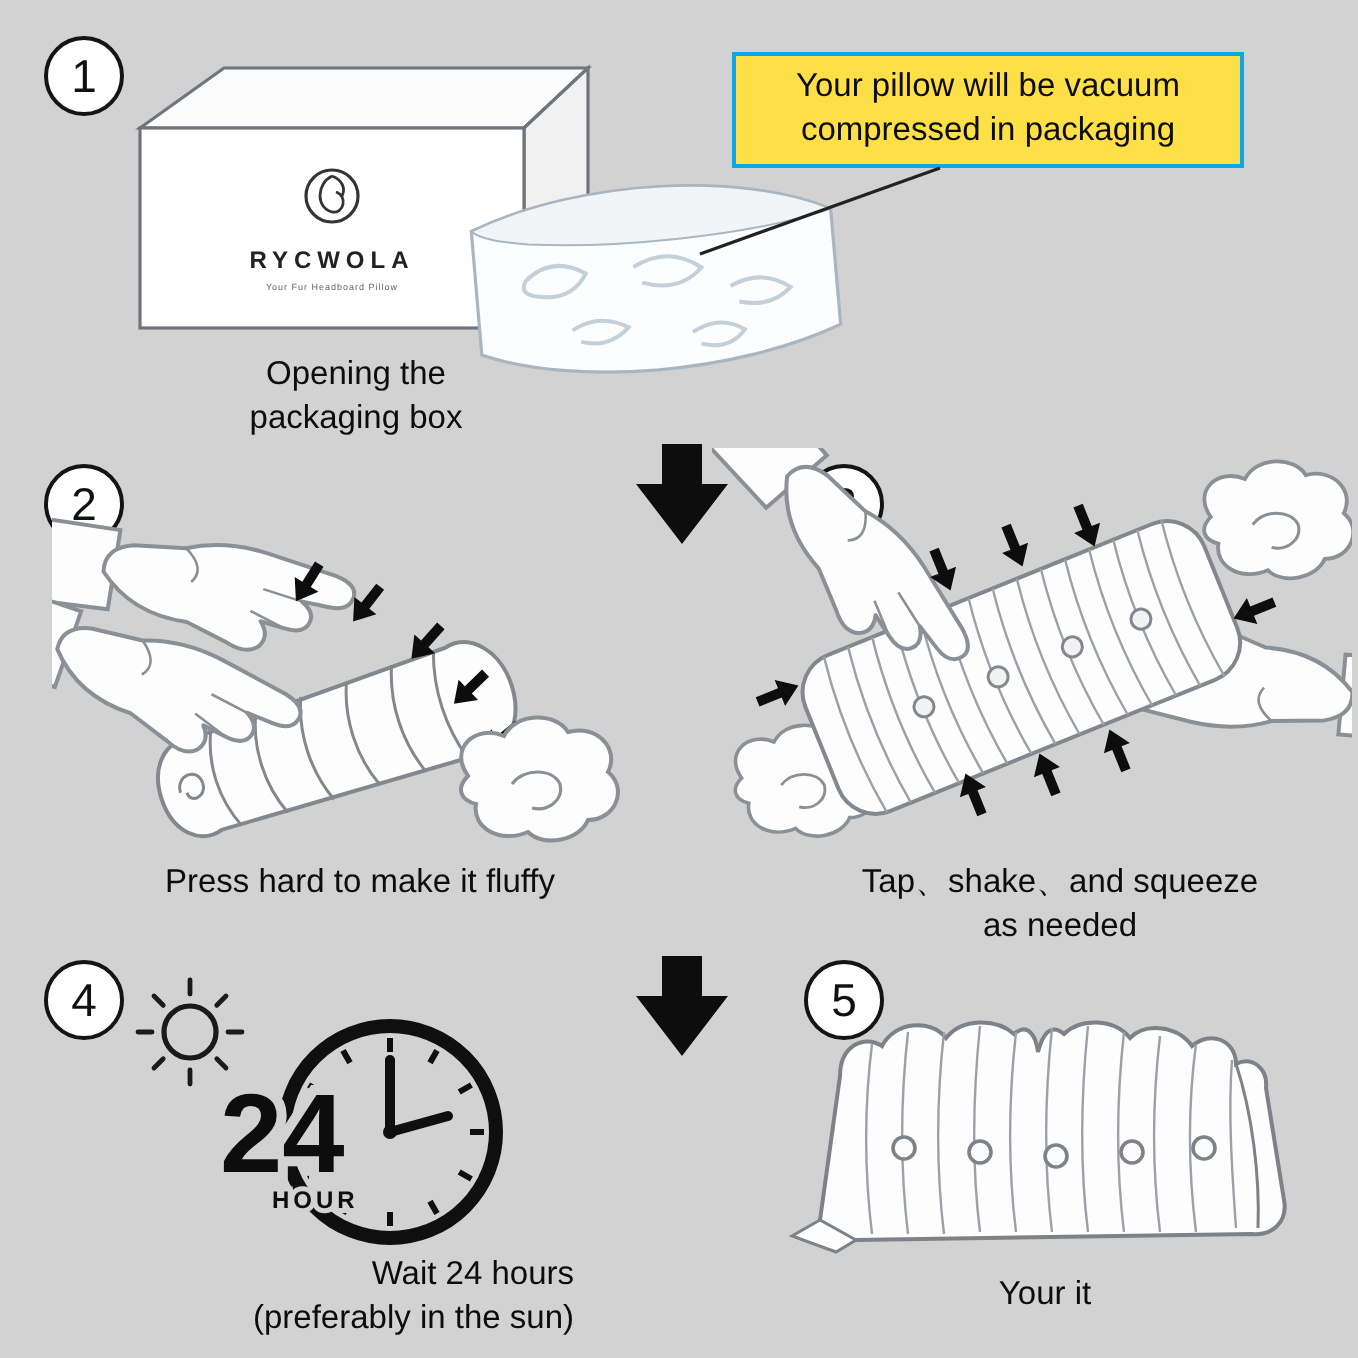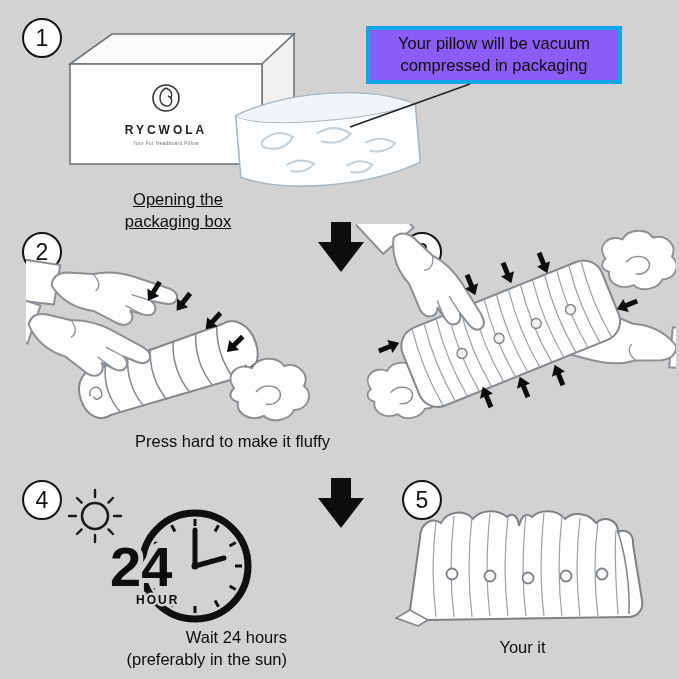--- a/index.html
+++ b/index.html
@@ -10,21 +10,21 @@
   .badge {
     position:absolute; width:40px; height:40px; border:2px solid #141414;
     border-radius:50%; background:#ffffff; display:flex; align-items:center;
     justify-content:center; font-size:23px; color:#111;
   }
   .caption {
     position:absolute; text-align:center; font-size:16.5px; line-height:1.35;
     white-space:pre-line; color:#0d0d0d;
   }
   .callout {
-    position:absolute; background:#8b5cf6; border:4px solid #0ea5e9;
+    position:absolute; background:#fde047; border:2px solid #0ea5e9;
     display:flex; align-items:center; justify-content:center; text-align:center;
     font-size:16.5px; line-height:1.32; white-space:pre-line; padding:4px 8px; color:#0d0d0d;
   }
   svg { display:block; }
   .overlay { pointer-events:none; }
 </style>
 </head>
 <body>
 
 <div class="canvas">
@@ -61,21 +61,21 @@
 
   <div class="callout" style="left:366px; top:26px; width:256px; height:58px;">
     <span>Your pillow will be vacuum
 compressed in packaging</span>
   </div>
 
   <svg class="abs overlay" style="left:0; top:0;" width="679" height="679" viewBox="0 0 679 679">
     <line x1="470" y1="84" x2="350" y2="127" stroke="#222" stroke-width="1.6"></line>
   </svg>
 
-  <div class="caption" style="left:80px; top:188px; width:196px;text-decoration:underline;">Opening the
+  <div class="caption" style="left:80px; top:176px; width:196px;">Opening the
 packaging box</div>
 
   <svg class="abs" style="left:318px; top:222px;" width="46" height="50" viewBox="0 0 46 50">
     <path d="M13,0 L33,0 L33,20 L46,20 L23,50 L0,20 L13,20 Z" fill="#0d0d0d"></path>
   </svg>
 
   <div class="badge" style="left:22px; top:232px;">
     <span>2</span>
   </div>
 
@@ -118,21 +118,21 @@
       <use href="#sarrow2" transform="translate(222,104) rotate(136)"></use>
       <use href="#sarrow2" transform="translate(238,130) rotate(140)"></use>
     </g>
 
     <g transform="translate(196,120)">
       <path d="M12,30 C2,16 16,4 30,10 C36,-2 56,-2 62,8 C76,4 88,16 82,28 C92,36 86,52 72,52 C68,62 50,66 42,58 C28,64 14,56 16,44 C8,42 6,36 12,30 Z" fill="#fdfdfd" stroke="#8b9096" stroke-width="2"></path>
       <path d="M34,34 C40,26 54,26 58,34 C60,42 52,48 44,46" fill="none" stroke="#8b9096" stroke-width="1.6"></path>
     </g>
   </svg>
 
-  <div class="caption" style="left:30px; top:430px; width:300px;text-align:right;">Press hard to make it fluffy</div>
+  <div class="caption" style="left:30px; top:430px; width:300px;">Press hard to make it fluffy</div>
 
   <div class="badge" style="left:402px; top:232px;">
     <span>3</span>
   </div>
 
   <svg class="abs" style="left:356px; top:224px;" width="320" height="206" viewBox="0 0 320 206">
     <defs>
       <g id="hand3">
         <path d="M-62,12 L6,8 L8,48 L-62,54 Z" fill="#fdfdfd" stroke="#8b9096" stroke-width="2"></path>
         <path d="M2,30 Q0,18 14,14 L40,10 Q58,2 80,4 L116,8 Q128,10 127,17 Q126,24 116,24 L102,24 Q110,28 108,34 Q106,40 96,39 L84,38 Q90,44 86,50 Q81,56 70,52 L48,46 Q20,48 2,30 Z" fill="#fdfdfd" stroke="#8b9096" stroke-width="2" stroke-linejoin="round"></path>
@@ -193,20 +193,22 @@
       <use href="#sarrow3" transform="translate(154,36) rotate(68)"></use>
       <use href="#sarrow3" transform="translate(190,26) rotate(68)"></use>
       <use href="#sarrow3" transform="translate(128,186) rotate(-112)"></use>
       <use href="#sarrow3" transform="translate(165,176) rotate(-112)"></use>
       <use href="#sarrow3" transform="translate(200,164) rotate(-112)"></use>
       <use href="#sarrow3" transform="translate(284,84) rotate(158)"></use>
       <use href="#sarrow3" transform="translate(20,120) rotate(-22)"></use>
     </g>
   </svg>
 
+  <div class="caption" style="left:398px; top:430px; width:264px;">Tap、shake、and squeeze
+as needed</div>
 
   <svg class="abs" style="left:318px; top:478px;" width="46" height="50" viewBox="0 0 46 50">
     <path d="M13,0 L33,0 L33,20 L46,20 L23,50 L0,20 L13,20 Z" fill="#0d0d0d"></path>
   </svg>
 
   <div class="badge" style="left:22px; top:480px;">
     <span>4</span>
   </div>
 
   <svg class="abs" style="left:66px; top:487px;" width="58" height="58" viewBox="0 0 58 58">

